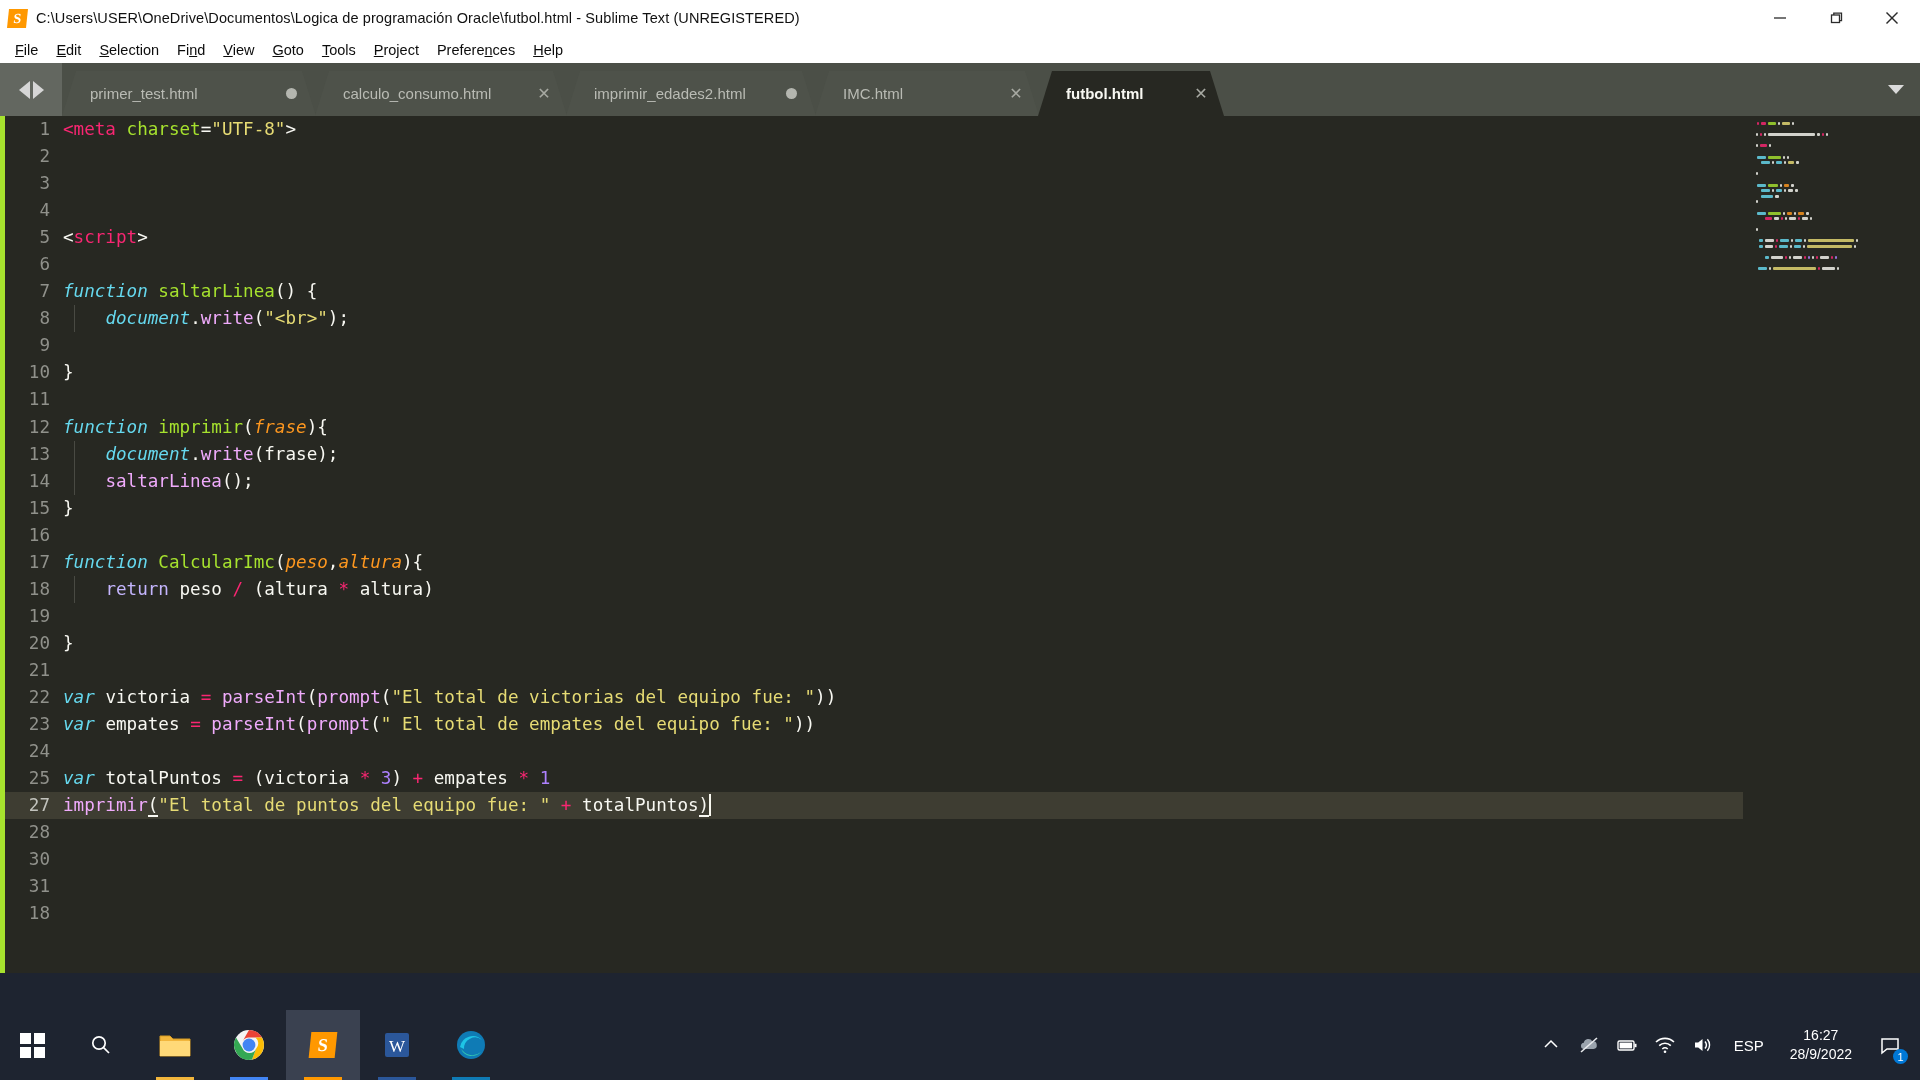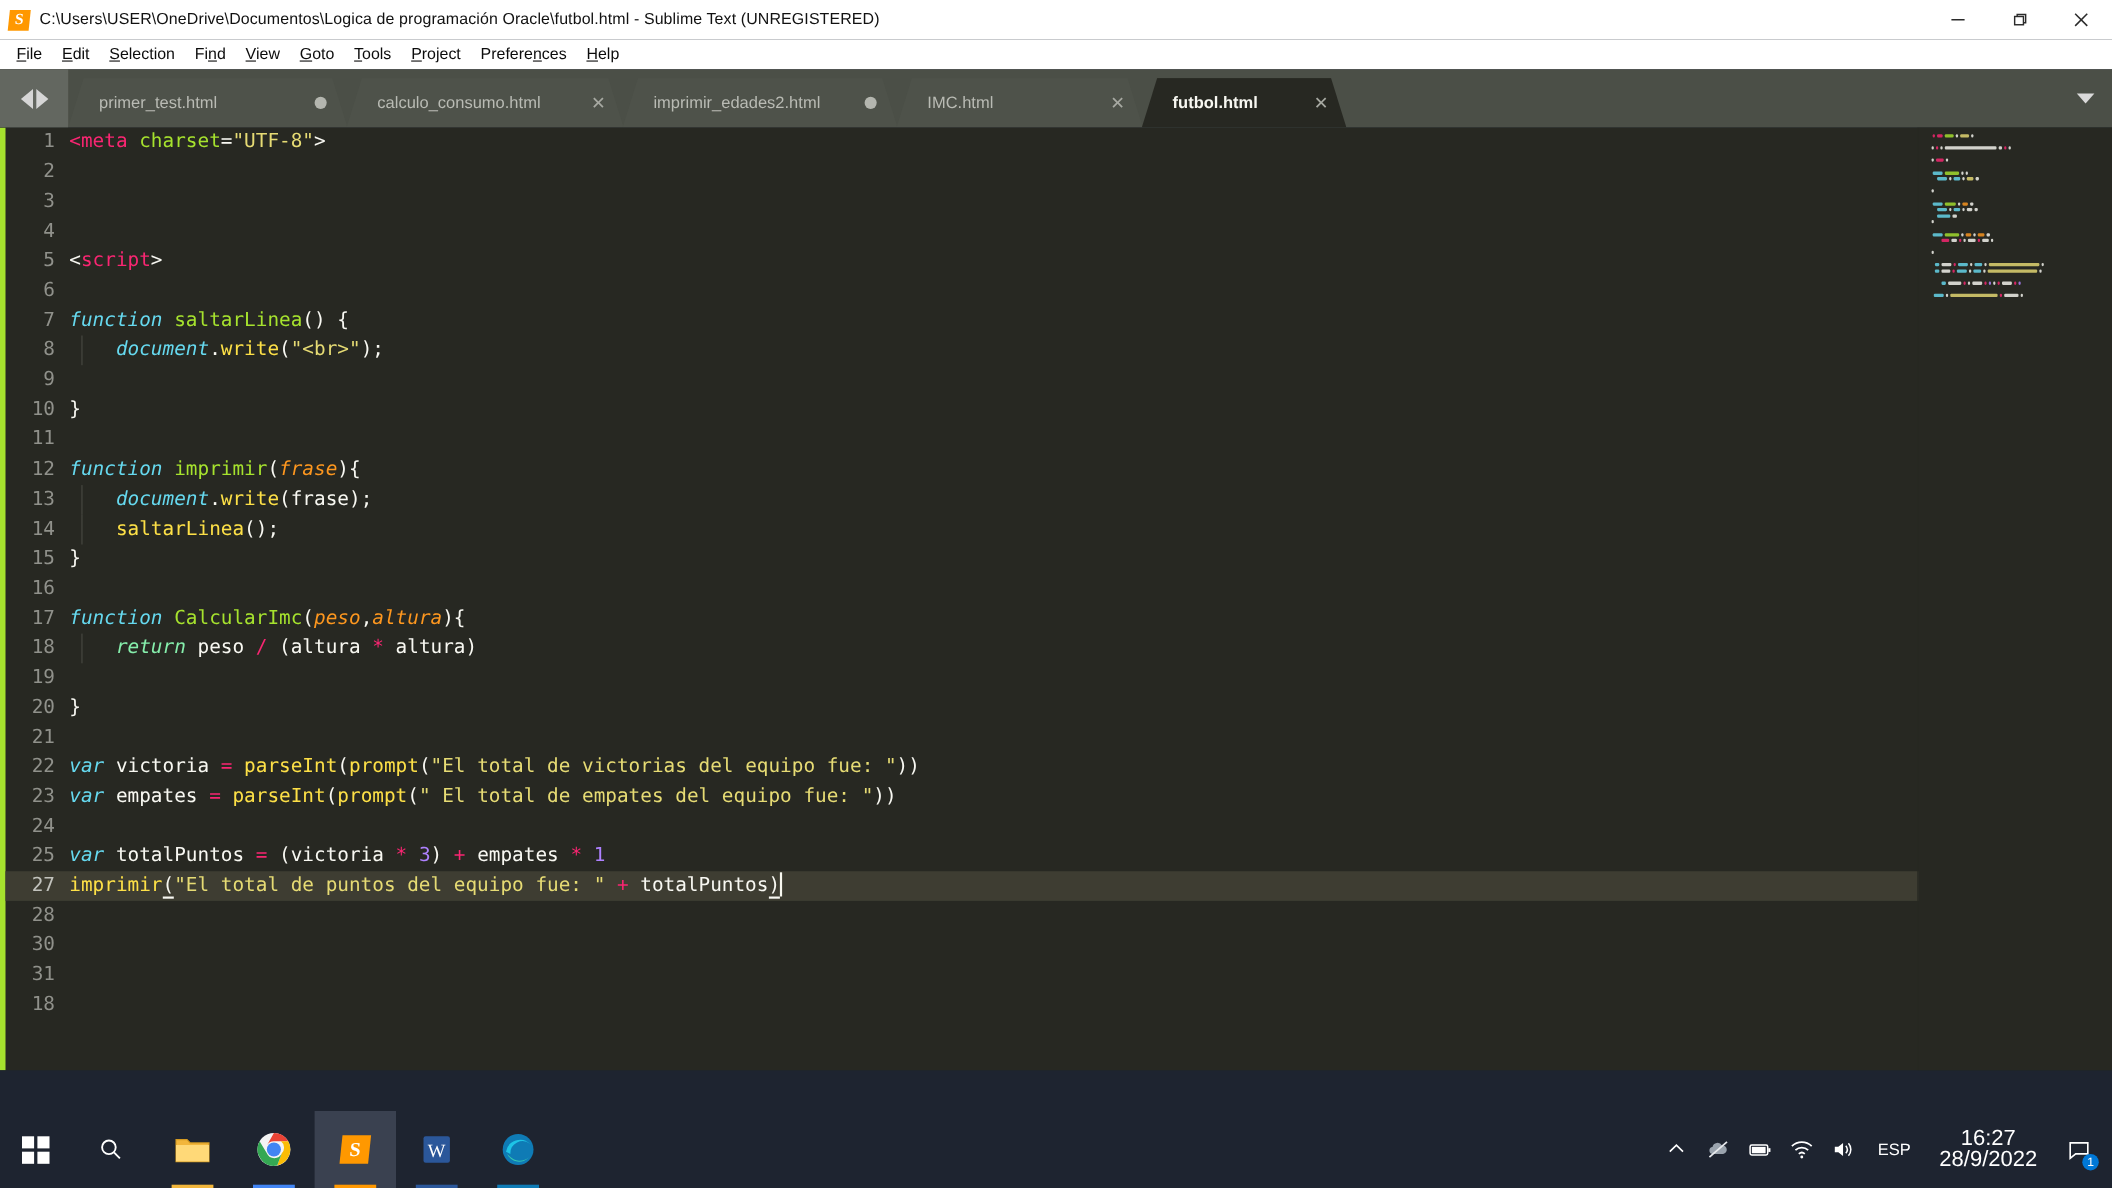--- a/index.html
+++ b/index.html
@@ -127,26 +127,26 @@
     background: #494a43;
   }
 
   
   .k-tag      { color: #f92672; }   
   .k-punct    { color: #f8f8f2; }
   .k-attr     { color: #a6e22e; }
   .k-str      { color: #e6db74; }
   .k-kw       { color: #66d9ef; font-style: italic; }  
   .k-fn       { color: #a6e22e; }   
-  .k-call     { color: #fde047; }   
+  .k-call     { color: #f0abfc; }   
   .k-obj      { color: #66d9ef; font-style: italic; } 
   .k-param    { color: #fd971f; font-style: italic; }
   .k-op       { color: #f92672; }
   .k-num      { color: #ae81ff; }
-  .k-ret      { color: #86efac; font-style: italic; }
+  .k-ret      { color: #c4b5fd; }
   .k-var      { color: #f8f8f2; }
   .match-paren { border-bottom: 2px solid #f8f8f2; }
 
   .cursor {
     display: inline-block; width: 2px; height: 22px;
     background: #f8f8f0; vertical-align: middle;
     position: relative; top: -1px;
   }
 
   
@@ -193,21 +193,21 @@
   }
   .tb-tray {
     margin-left: auto; display: flex; align-items: center; height: 70px;
     padding-right: 6px; gap: 0;
   }
   .tray-ico {
     width: 38px; height: 70px; display: flex; align-items: center; justify-content: center;
   }
   .tb-lang { color: #ffffff; font-size: 15px; padding: 0 12px; }
   .tb-clock {
-    color: #ffffff; font-size: 20px; text-align: center; line-height: 19px;
+    color: #ffffff; font-size: 14px; text-align: center; line-height: 19px;
     padding: 0 14px;
   }
   .tb-notif { width: 48px; height: 70px; display: flex; align-items: center; justify-content: center; position: relative; }
   .notif-badge {
     position: absolute; right: 6px; bottom: 16px;
     background: #0078d7; color: #fff; font-size: 11px;
     width: 15px; height: 15px; border-radius: 50%;
     display: flex; align-items: center; justify-content: center;
   }
   .scroll-shadow {

